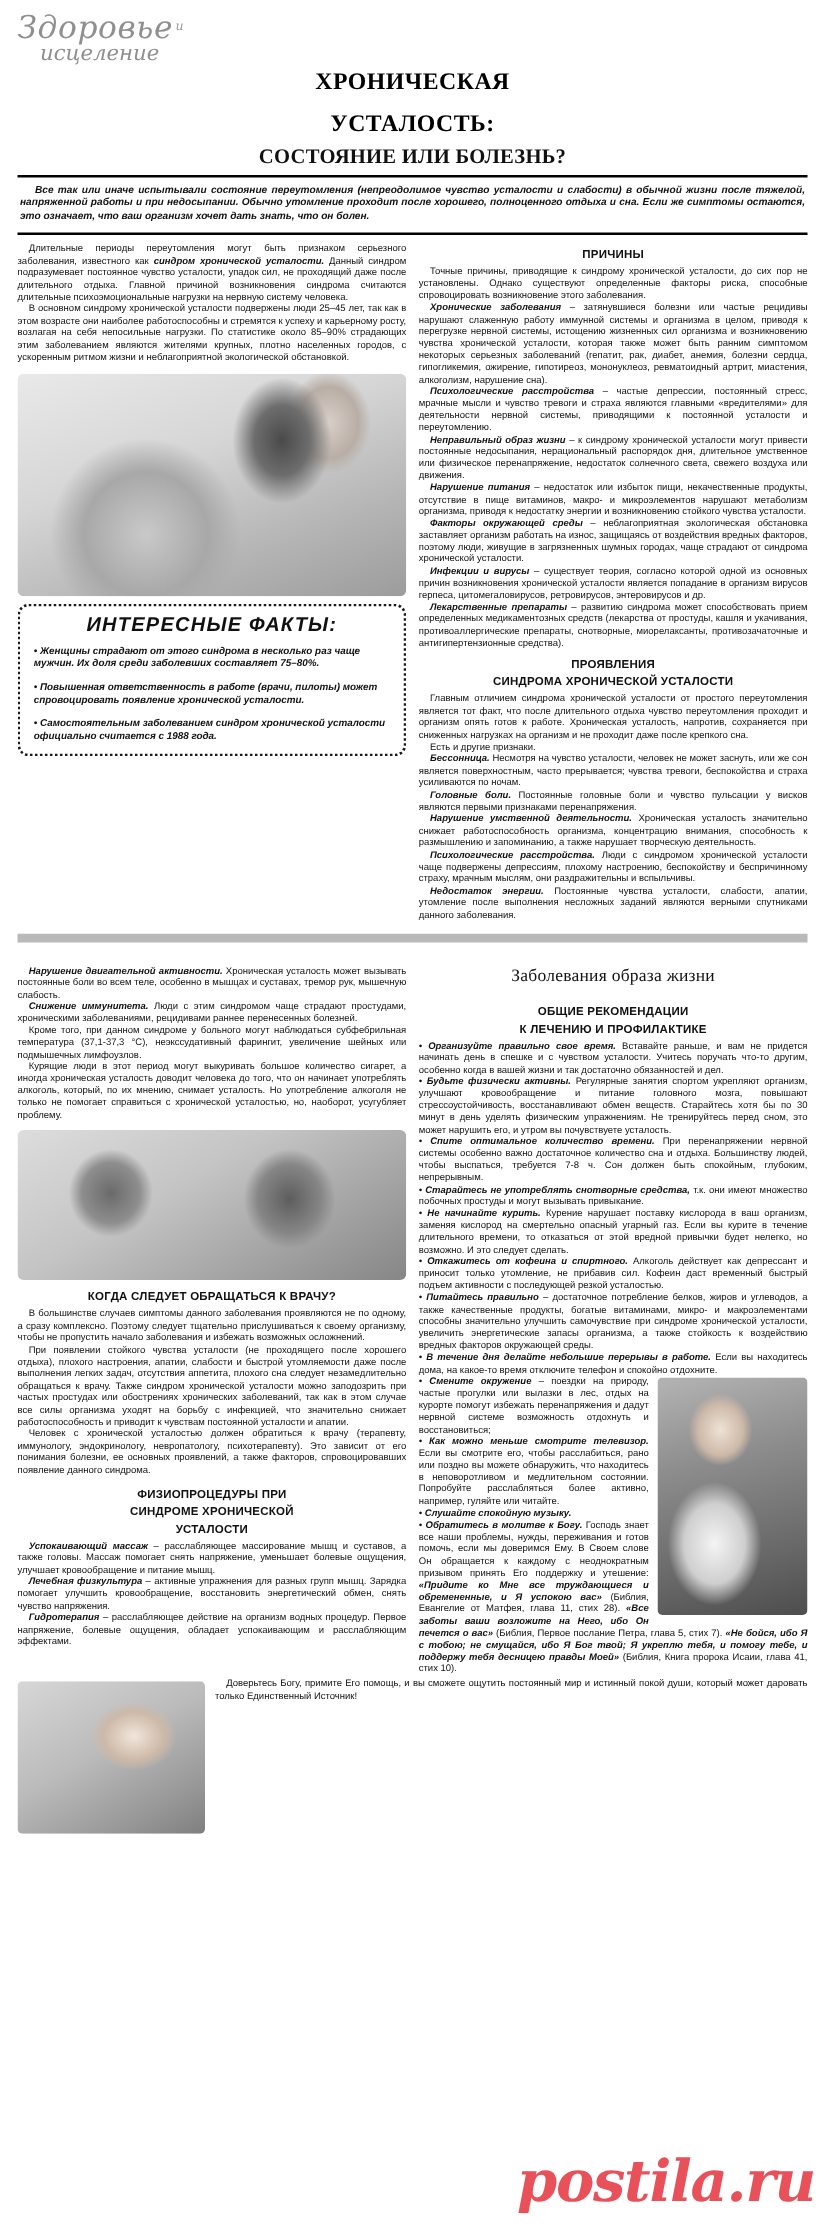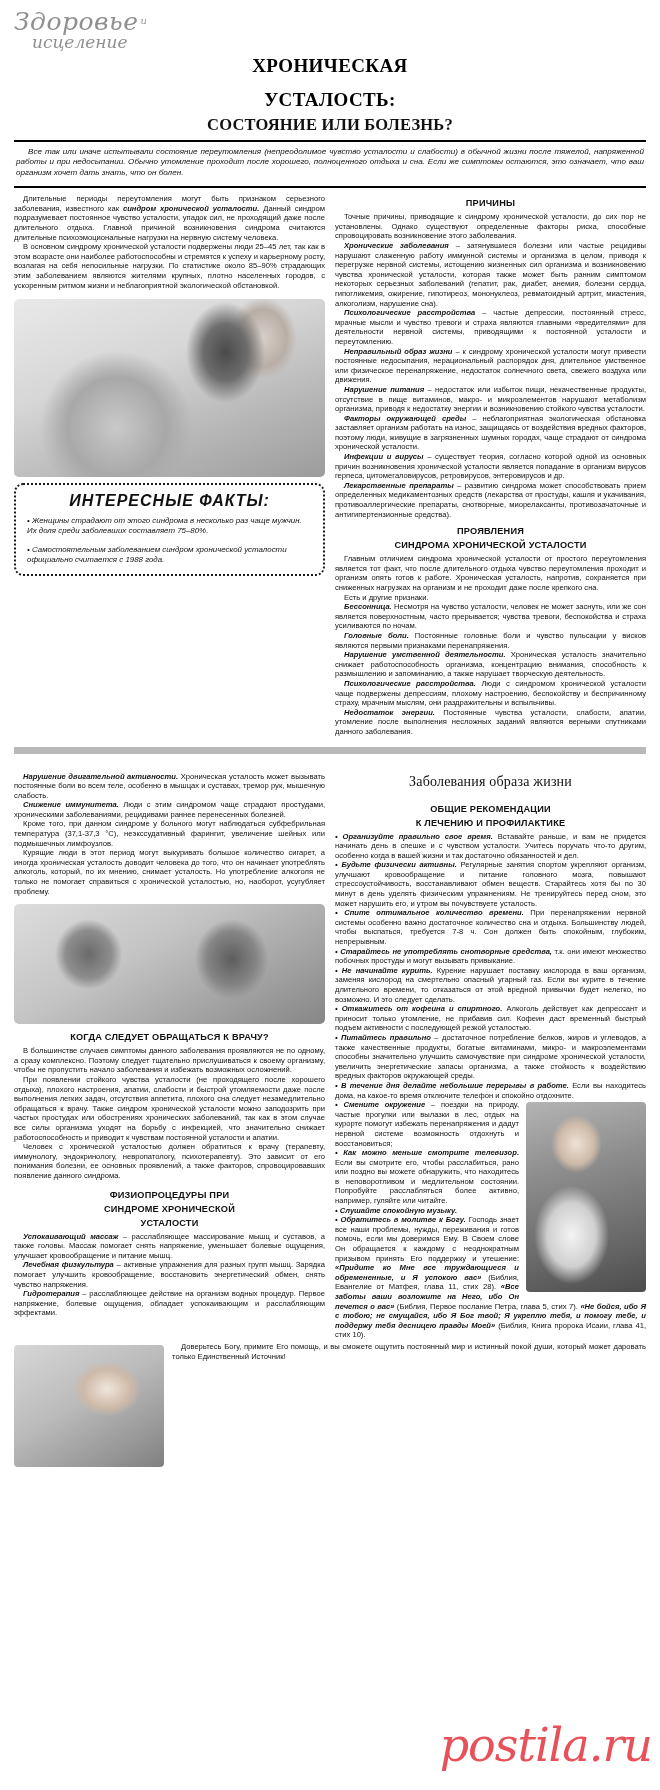--- a/index.html
+++ b/index.html
@@ -87,21 +87,21 @@
     border-top: 2.6px solid #000;
     margin: 6px 14px 0 14px;
   }
   .rule-thick2 {
     border-top: 2.6px solid #000;
     margin: 5px 14px 6px 14px;
   }
 
   .standfirst p {
     font-style: italic;
-    font-weight: normal;
+    font-weight: bold;
     font-size: 8.1px;
     line-height: 10.4px;
     text-indent: 12px;
     padding: 5px 16px 3px 16px;
     text-align: justify;
   }
 
   
   .cols {
     display: flex;
@@ -156,21 +156,21 @@
     margin: 0 0 6px 0;
     text-align: center;
     font-style: italic;
     font-weight: bold;
     font-size: 16px;
     letter-spacing: 1px;
     line-height: 18px;
   }
   .factbox p {
     font-style: italic;
-    font-weight: normal;
+    font-weight: bold;
     font-size: 7.9px;
     line-height: 10px;
     text-indent: 0;
     margin-bottom: 9px;
     text-align: left;
   }
   .factbox p:last-child { margin-bottom: 0; }
 
   
   .grey-band {
@@ -219,21 +219,21 @@
   }
   .clearfix::after { content:""; display:block; clear:both; }
 
   
   .watermark {
     position: absolute;
     right: 8px;
     bottom: 18px;
     font-family: "DejaVu Serif", serif;
     font-style: italic;
-    font-weight: normal;
+    font-weight: bold;
     font-size: 46px;
     color: rgba(226, 38, 48, 0.80);
     letter-spacing: -1px;
     pointer-events: none;
     text-shadow: 0 1px 0 rgba(255,255,255,0.25);
   }
 </style>
 </head>
 <body>
 
@@ -261,20 +261,21 @@
     <div class="col">
 
       <p><span>Длительные периоды переутомления могут быть признаком серьезного заболевания, известного как </span><span class="lead-in">синдром хронической усталости.</span><span> Данный синдром подразумевает постоянное чувство усталости, упадок сил, не проходящий даже после длительного отдыха. Главной причиной возникновения синдрома считаются длительные психоэмоциональные нагрузки на нервную систему человека.</span></p>
       <p>В основном синдрому хронической усталости подвержены люди 25–45 лет, так как в этом возрасте они наиболее работоспособны и стремятся к успеху и карьерному росту, возлагая на себя непосильные нагрузки. По статистике около 85–90% страдающих этим заболеванием являются жителями крупных, плотно населенных городов, с ускоренным ритмом жизни и неблагоприятной экологической обстановкой.</p>
 
       <div class="photo p1"></div>
 
       <div class="factbox">
         <h2>ИНТЕРЕСНЫЕ ФАКТЫ:</h2>
         <p>• Женщины страдают от этого синдрома в несколько раз чаще мужчин. Их доля среди заболевших составляет 75–80%.</p>
+        <p>• Повышенная ответственность в работе (врачи, пилоты) может спровоцировать появление хронической усталости.</p>
         <p>• Самостоятельным заболеванием синдром хронической усталости официально считается с 1988 года.</p>
       </div>
     </div>
 
     <div class="col">
 
       <div class="section-h">ПРИЧИНЫ</div>
       <p>Точные причины, приводящие к синдрому хронической усталости, до сих пор не установлены. Однако существуют определенные факторы риска, способные спровоцировать возникновение этого заболевания.</p>
 
       <p><span class="lead-in">Хронические заболевания</span><span> – затянувшиеся болезни или частые рецидивы нарушают слаженную работу иммунной системы и организма в целом, приводя к перегрузке нервной системы, истощению жизненных сил организма и возникновению чувства хронической усталости, которая также может быть ранним симптомом некоторых серьезных заболеваний (гепатит, рак, диабет, анемия, болезни сердца, гипогликемия, ожирение, гипотиреоз, мононуклеоз, ревматоидный артрит, миастения, алкоголизм, нарушение сна).</span></p>

